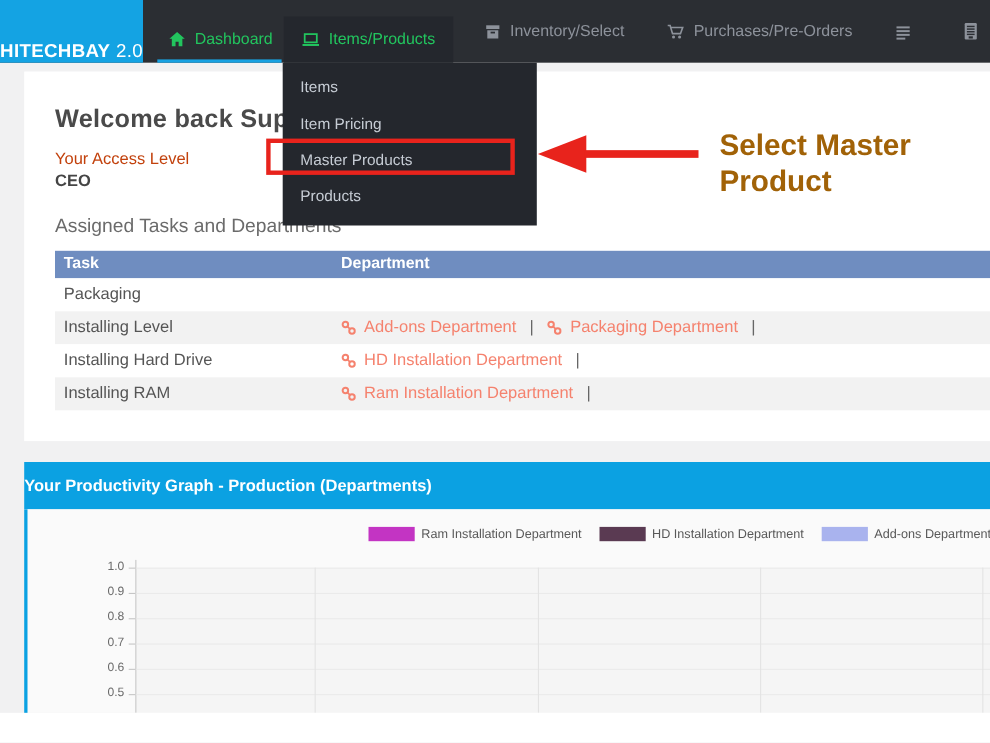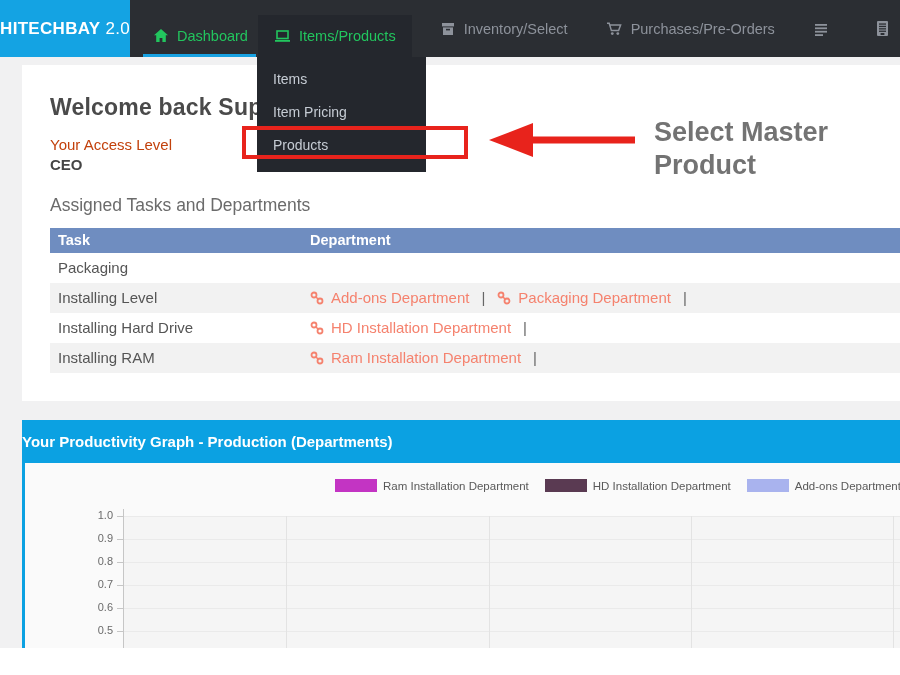--- a/index.html
+++ b/index.html
@@ -5,32 +5,32 @@
   * { margin:0; padding:0; box-sizing:border-box; }
   html,body { width:900px; height:675px; }
   body { position:relative; overflow:hidden; background:#fff; font-family:"Liberation Sans", sans-serif; }
 
   
   .page-bg { position:absolute; left:0; top:57px; width:900px; height:591px; background:#f1f1f2; }
 
   
   .navbar { position:absolute; left:0; top:0; width:900px; height:57px; background:#2b2e33; z-index:20; }
   .logo { position:absolute; left:0; top:0; width:130px; height:57px; background:#14a3e3; color:#fff;
-          display:flex; align-items:center; justify-content:center; font-size:17px; letter-spacing:.3px; }
+          display:flex; align-items:flex-end; justify-content:center; font-size:17px; letter-spacing:.3px; }
   .logo b { font-weight:800; margin-right:5px; }
   .nav-items { position:absolute; left:143px; top:0; height:57px; display:flex; align-items:stretch; }
   .nav-item { display:flex; align-items:center; padding:0 10px; font-size:14.5px; color:#8d929b; cursor:pointer; white-space:nowrap; }
   .nav-item .nicon { display:inline-flex; margin-right:8px; }
   .nav-item.active { color:#22c55e;margin-top:15px; }
   .nav-item.open { background:#24272d; padding:0 16px; }
   .nav-item.spaced { margin-left:18px; }
   .nav-underline { position:absolute; left:143px; top:54px; width:113px; height:3px; background:#18a2e2; }
 
   
-  .dropdown { position:absolute; left:257px; top:57px; width:169px; background:#24272d; padding:6px 16px 10px 0; z-index:30; }
+  .dropdown { position:absolute; left:257px; top:57px; width:231px; background:#24272d; padding:6px 16px 10px 0; z-index:30; }
   .dropdown-item { height:33px; line-height:33px; padding-left:16px; font-size:14px; color:#c6ccd4; cursor:pointer; }
 
   
   .card1 { position:absolute; left:22px; top:65px; width:878px; height:336px; background:#fff; z-index:5; }
   .welcome { position:absolute; left:50px; top:94px; font-size:23px; font-weight:bold; color:#4a4a4a; letter-spacing:.2px; z-index:6; }
   .access-label { position:absolute; left:50px; top:136px; font-size:15px; color:#c2410c; z-index:6; }
   .access-value { position:absolute; left:50px; top:156px; font-size:15px; font-weight:bold; color:#454545; z-index:6; }
   .section-title { position:absolute; left:50px; top:195px; font-size:17.5px; color:#6b6b6b; z-index:6; }
 
   
@@ -54,21 +54,21 @@
   .legend-swatch { width:42px; height:13px; margin-right:6px; display:inline-block; }
   .ytick-label { position:absolute; left:62px; width:26px; text-align:right; font-size:11px; color:#6a6a6a; }
   .axis-y { position:absolute; left:98px; top:46px; width:1px; height:139px; background:#c6c6c6; }
   .tickmark { position:absolute; left:92px; width:6px; height:1px; background:#c6c6c6; }
   .hgrid { position:absolute; left:99px; width:779px; height:1px; background:#eaeaea; }
   .vgrid { position:absolute; top:53px; width:1px; height:132px; background:#e3e3e3; }
 
   
   .hl-rect { position:absolute; left:242px; top:126px; width:226px; height:33px; border:4px solid #e8231c; z-index:60; }
   .arrow { position:absolute; left:487px; top:121px; z-index:60; }
-  .annot-text { position:absolute; left:654px; top:116px; font-size:27px; line-height:33px; font-weight:600; color:#737373; z-index:60; }
+  .annot-text { position:absolute; left:654px; top:116px; font-size:27px; line-height:33px; font-weight:600; color:#a16207; z-index:60; }
 
   svg { display:block; }
 </style>
 </head>
 <body>
 
 <div class="page-bg"></div>
 
 <div class="navbar">
   <div class="logo">
@@ -136,20 +136,21 @@
           </svg>
       </span>
     </div>
   </div>
   <div class="nav-underline"></div>
 </div>
 
 <div class="dropdown">
   <div class="dropdown-item">Items</div>
   <div class="dropdown-item">Item Pricing</div>
+  <div class="dropdown-item">Master Products</div>
   <div class="dropdown-item">Products</div>
 </div>
 
 <div class="card1"></div>
 <div class="welcome">Welcome back Sup</div>
 <div class="access-label">Your Access Level</div>
 <div class="access-value">CEO</div>
 <div class="section-title">Assigned Tasks and Departments</div>
 
 <div class="task-table">

